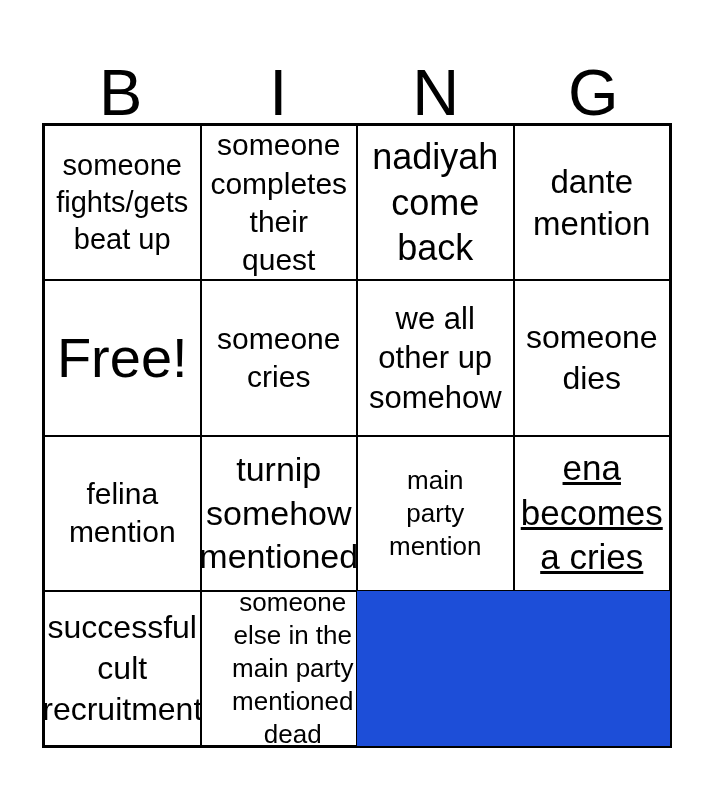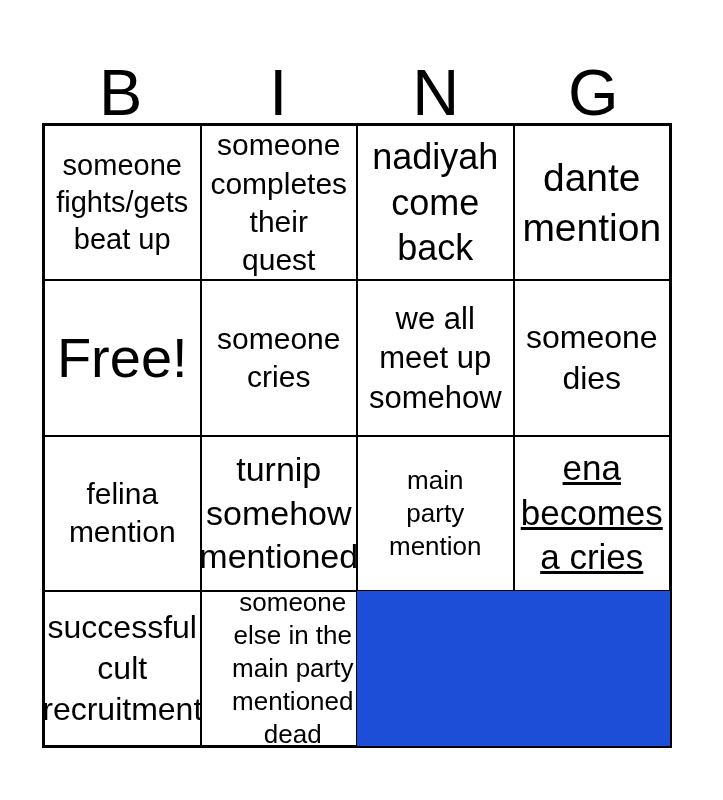--- a/index.html
+++ b/index.html
@@ -64,21 +64,21 @@
     line-height: 1.27;
     white-space: pre-line;
     overflow: hidden;
     cursor: pointer;
     background: #ffffff;
   }
   
   .cell:nth-child(1)  { font-size: 29px; }
   .cell:nth-child(2)  { font-size: 30px; }
   .cell:nth-child(3)  { font-size: 36px; }
-  .cell:nth-child(4)  { font-size: 39px; }
+  .cell:nth-child(4)  { font-size: 33px; }
   .cell:nth-child(5)  { font-size: 56px; }
   .cell:nth-child(6)  { font-size: 30px; }
   .cell:nth-child(7)  { font-size: 31px; }
   .cell:nth-child(8)  { font-size: 32px; }
   .cell:nth-child(9)  { font-size: 30px; }
   .cell:nth-child(10) { font-size: 34px; text-align: center; }
   .cell:nth-child(11) { font-size: 26px; }
   .cell:nth-child(12) { font-size: 35px; text-decoration: underline; }
   .cell:nth-child(13) { font-size: 32px; }
   .cell:nth-child(14) { font-size: 26px; padding-left: 36px; }
@@ -115,21 +115,21 @@
 quest</div>
     <div class="cell">nadiyah
 come
 back</div>
     <div class="cell">dante
 mention</div>
     <div class="cell">Free!</div>
     <div class="cell">someone
 cries</div>
     <div class="cell">we all
-meet up
+other up
 somehow</div>
     <div class="cell">someone
 dies</div>
     <div class="cell">felina
 mention</div>
     <div class="cell">turnip
 somehow
 mentioned</div>
     <div class="cell">main
 party

